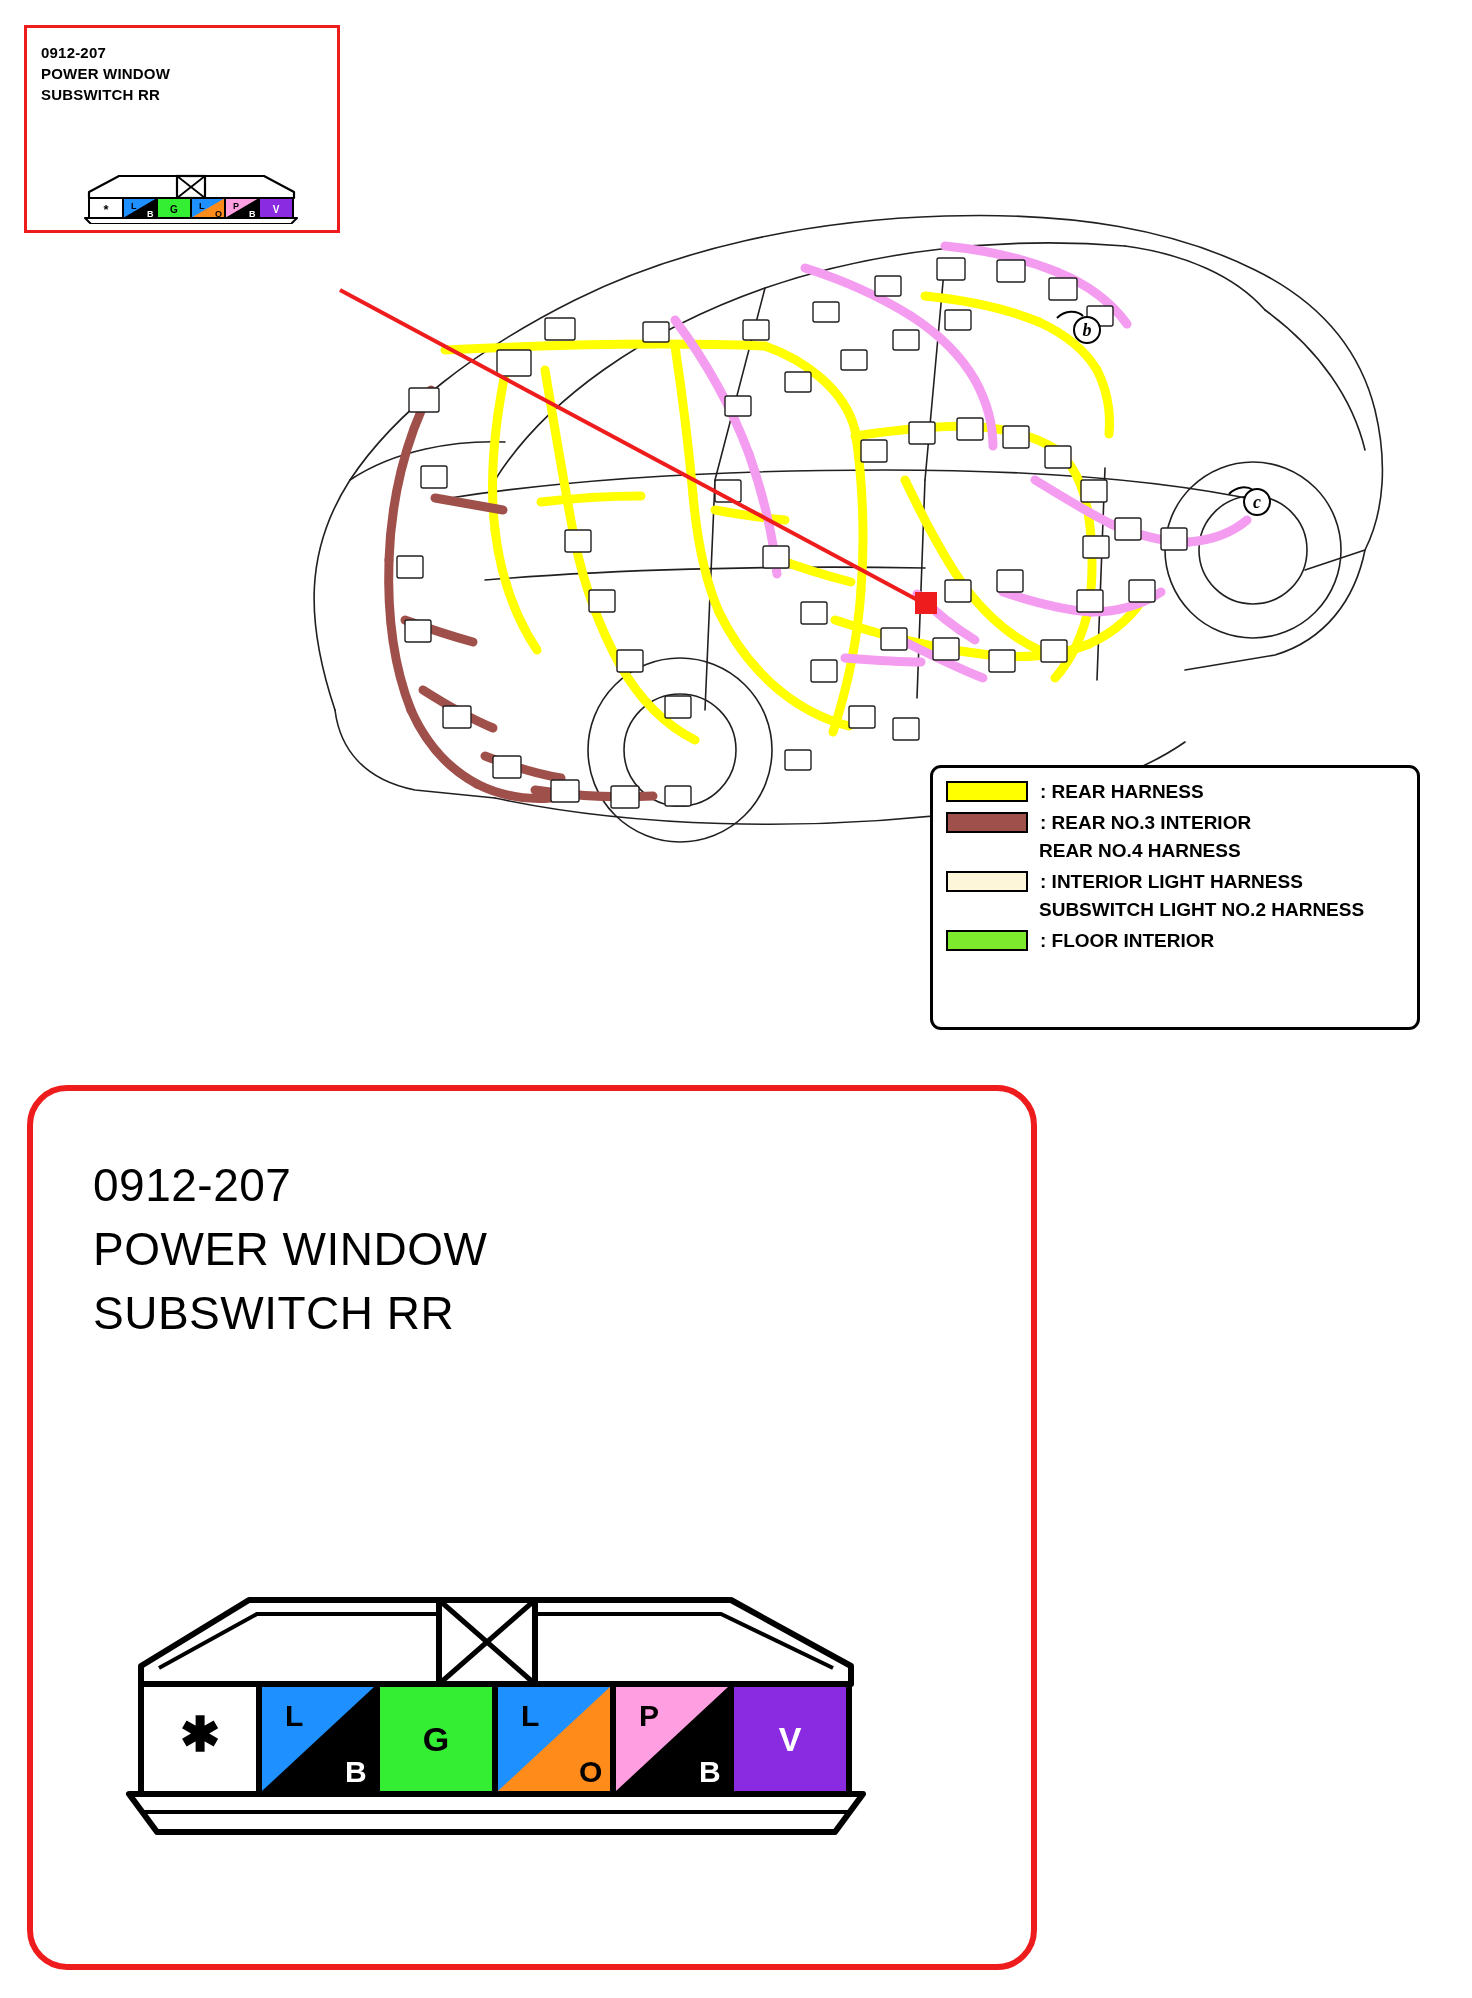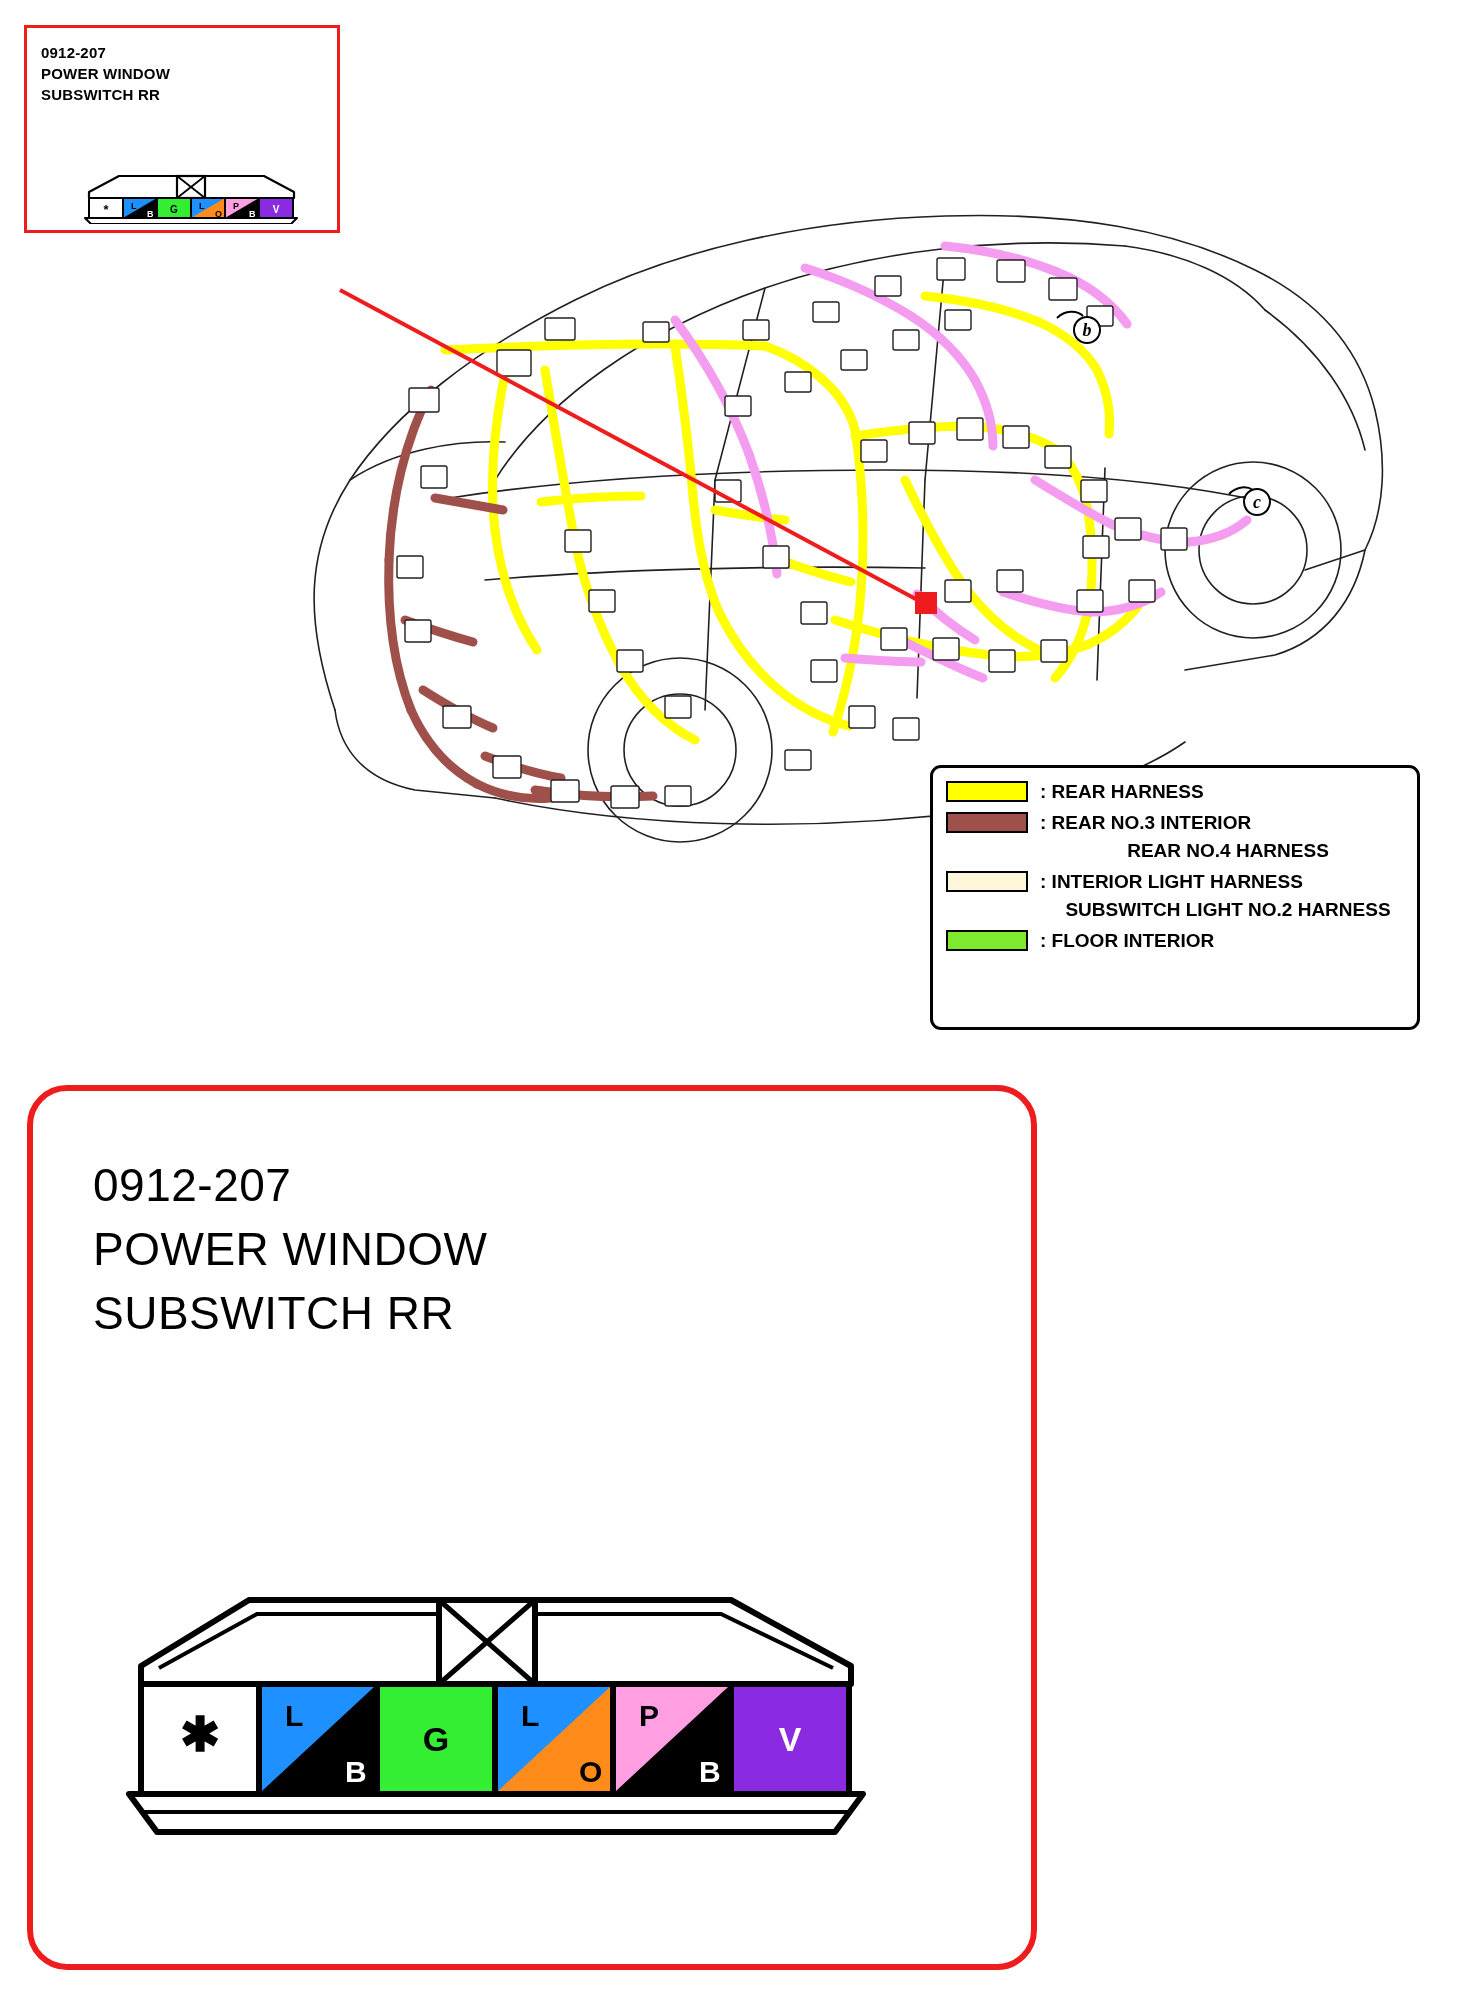--- a/index.html
+++ b/index.html
@@ -103,21 +103,20 @@
     line-height: 27px;
     white-space: nowrap;
   }
   .legend-text2 {
     font-size: 19px;
     font-weight: bold;
     color: #000;
     margin-left: 106px;
     line-height: 22px;
     white-space: nowrap;
-    text-align: center;
   }
   .legend-spacer { height: 6px; }
 
   
   #detail-panel {
     position: absolute;
     left: 27px;
     top: 1085px;
     width: 1010px;
     height: 885px;

